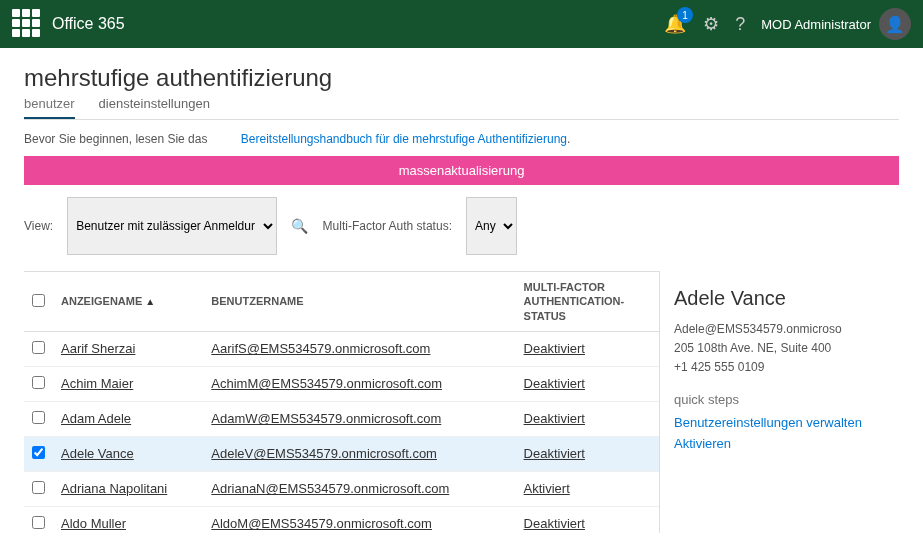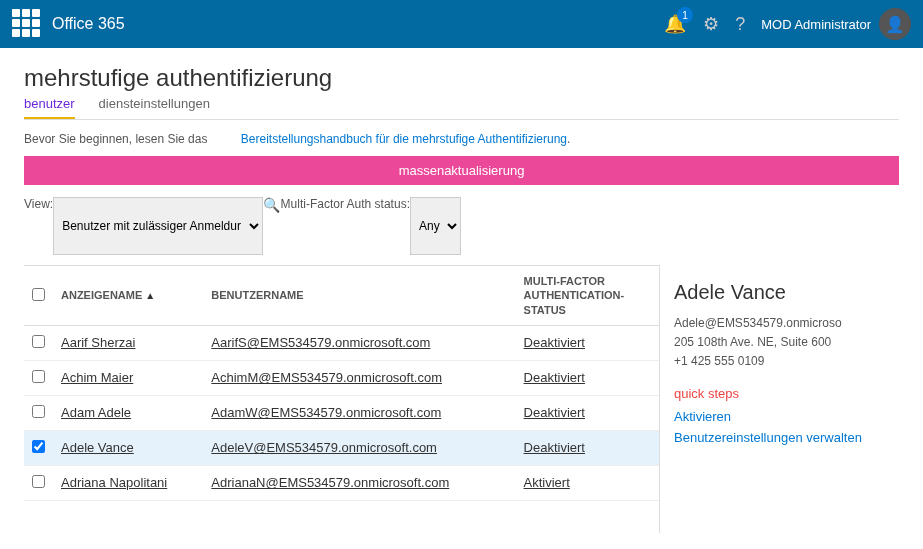--- a/index.html
+++ b/index.html
@@ -1,20 +1,20 @@
 <!DOCTYPE html>
 <html><head>
   <meta charset="utf-8">
   <style>
     * { box-sizing: border-box; margin: 0; padding: 0; }
     body { font-family: 'Segoe UI', Tahoma, Geneva, Verdana, sans-serif; font-size: 13px; color: #333; background: #fff; width: 923px; height: 549px; overflow: hidden; }
 
     
     .topnav {
-      background: #0369a1;
+      background: #14532d;
       height: 48px;
       display: flex;
       align-items: center;
       padding: 0 12px;
       color: #fff;
     }
     .topnav-waffle {
       width: 30px; height: 30px;
       display: grid;
       grid-template-columns: repeat(3, 8px);
@@ -101,22 +101,22 @@
       padding-bottom: 0;
     }
     .tab {
       font-size: 13px;
       color: #666;
       cursor: pointer;
       padding-bottom: 6px;
       border-bottom: 2px solid transparent;
     }
     .tab.active {
-      color: #6d28d9;
-      border-bottom: 2px solid #eab308;
+      color: #737373;
+      border-bottom: 2px solid #0c4a6e;
     }
 
     .info-bar {
       font-size: 12px;
       color: #555;
       margin-bottom: 10px;
     }
     .info-bar a {
       color: #0078d4;
       text-decoration: none;
@@ -129,23 +129,23 @@
       border: none;
       padding: 7px 14px;
       font-size: 13px;
       cursor: pointer;
       margin-bottom: 12px;
       display: inline-block;
     }
 
     .filter-bar {
       display: flex;
-      align-items: flex-start;
-      gap: 0;
-      margin-bottom: 10px;
+      align-items: center;
+      gap: 14px;
+      margin-bottom: 16px;
       font-size: 12px;
       color: #555;
     }
     .filter-bar select {
       font-size: 12px;
       padding: 20px 4px;
       border: 1px solid #ccc;
     }
     .filter-bar .search-icon {
       font-size: 14px;
@@ -212,21 +212,21 @@
       margin-bottom: 10px;
     }
     .detail-info {
       font-size: 12px;
       color: #555;
       line-height: 1.6;
       margin-bottom: 14px;
     }
     .quick-steps-title {
       font-size: 13px;
-      color: #ef4444;
+      color: #737373;
       margin-bottom: 8px;
     }
     .quick-steps-links {
       display: flex;
       flex-direction: column;
       gap: 6px;
     }
     .quick-steps-links a {
       font-size: 13px;
       color: #0078d4;
@@ -344,31 +344,37 @@
               <td>Adele Vance</td>
               <td>AdeleV@EMS534579.onmicrosoft.com</td>
               <td>Deaktiviert</td>
             </tr>
             <tr>
               <td class="checkbox-col"><input type="checkbox" style=""></td>
               <td>Adriana Napolitani</td>
               <td>AdrianaN@EMS534579.onmicrosoft.com</td>
               <td>Aktiviert</td>
             </tr>
+            <tr>
+              <td class="checkbox-col"><input type="checkbox" style=""></td>
+              <td>Aldo Muller</td>
+              <td>AldoM@EMS534579.onmicrosoft.com</td>
+              <td>Deaktiviert</td>
+            </tr>
           </tbody>
       </table>
     </div>
 
     <div class="detail-panel">
       <div class="detail-name">Adele Vance</div>
       <div class="detail-info">
         <span>Adele@EMS534579.onmicroso</span><br>
-        <span>205 108th Ave. NE, Suite 600</span><br>
+        <span>205 108th Ave. NE, Suite 400</span><br>
         <span>+1 425 555 0109</span>
       </div>
       <div class="quick-steps-title">quick steps</div>
       <div class="quick-steps-links">
+        <a>Benutzereinstellungen verwalten</a>
         <a>Aktivieren</a>
-        <a>Benutzereinstellungen verwalten</a>
       </div>
     </div>
   </div>
 </div>
 
 </body></html>

